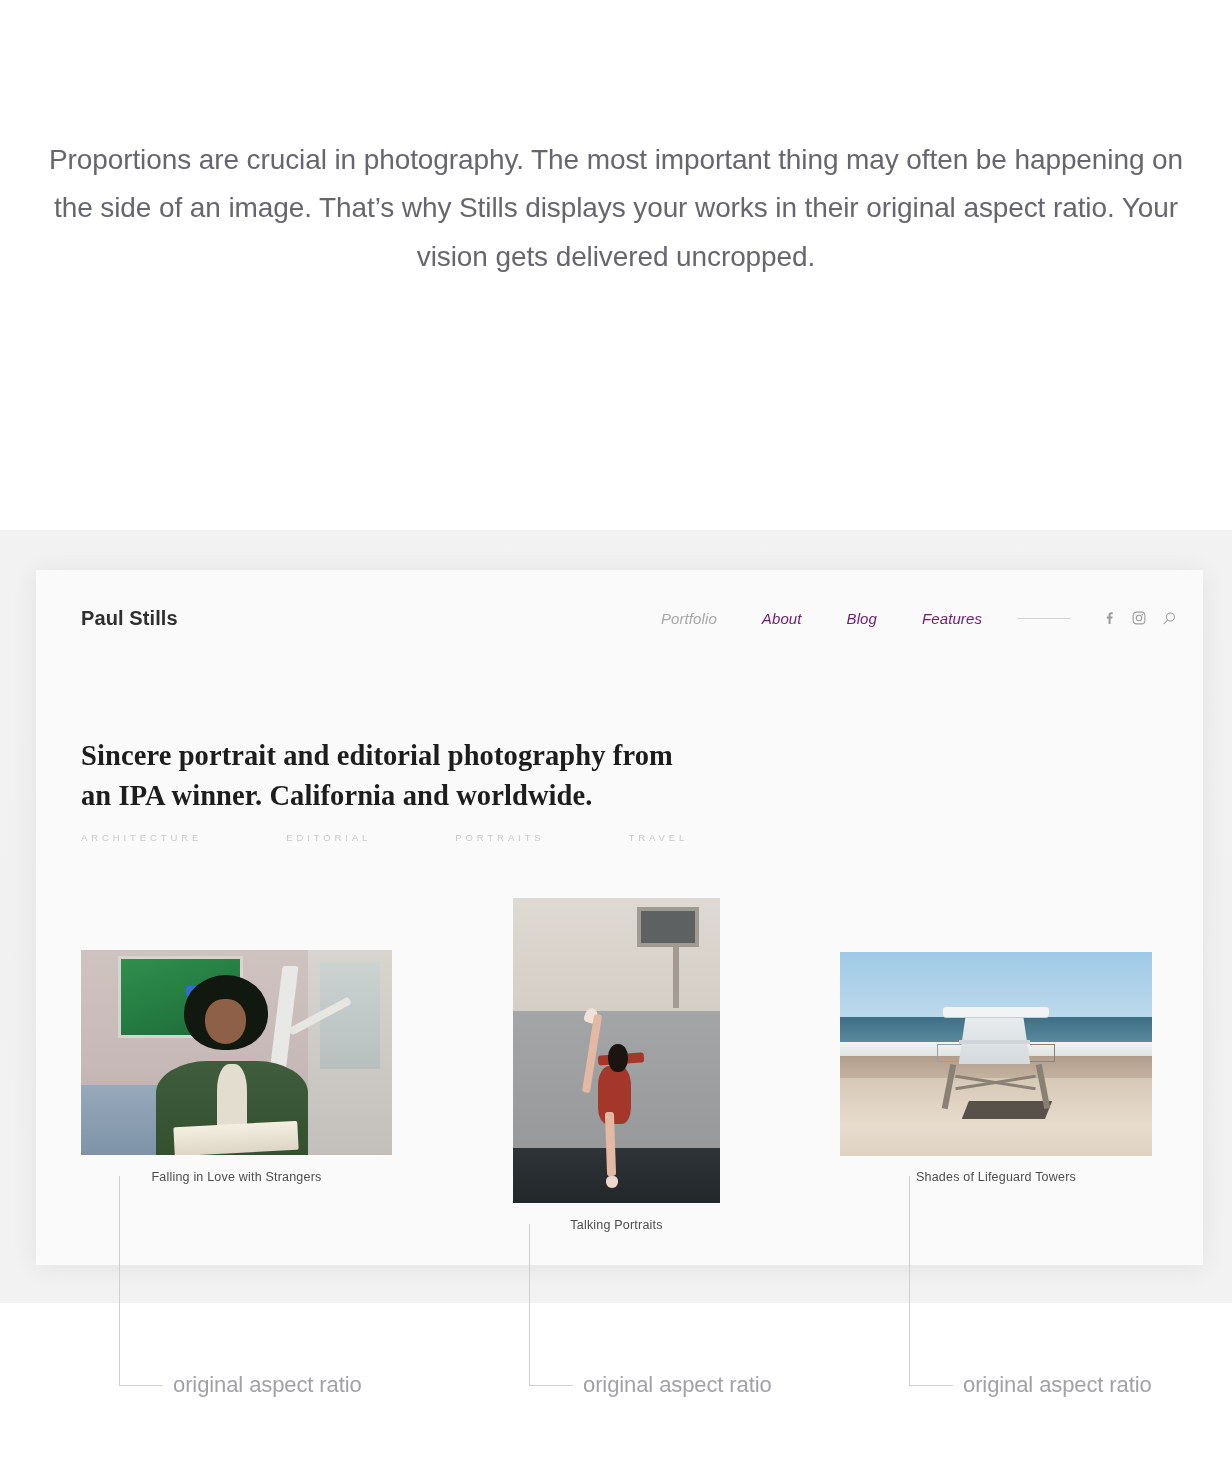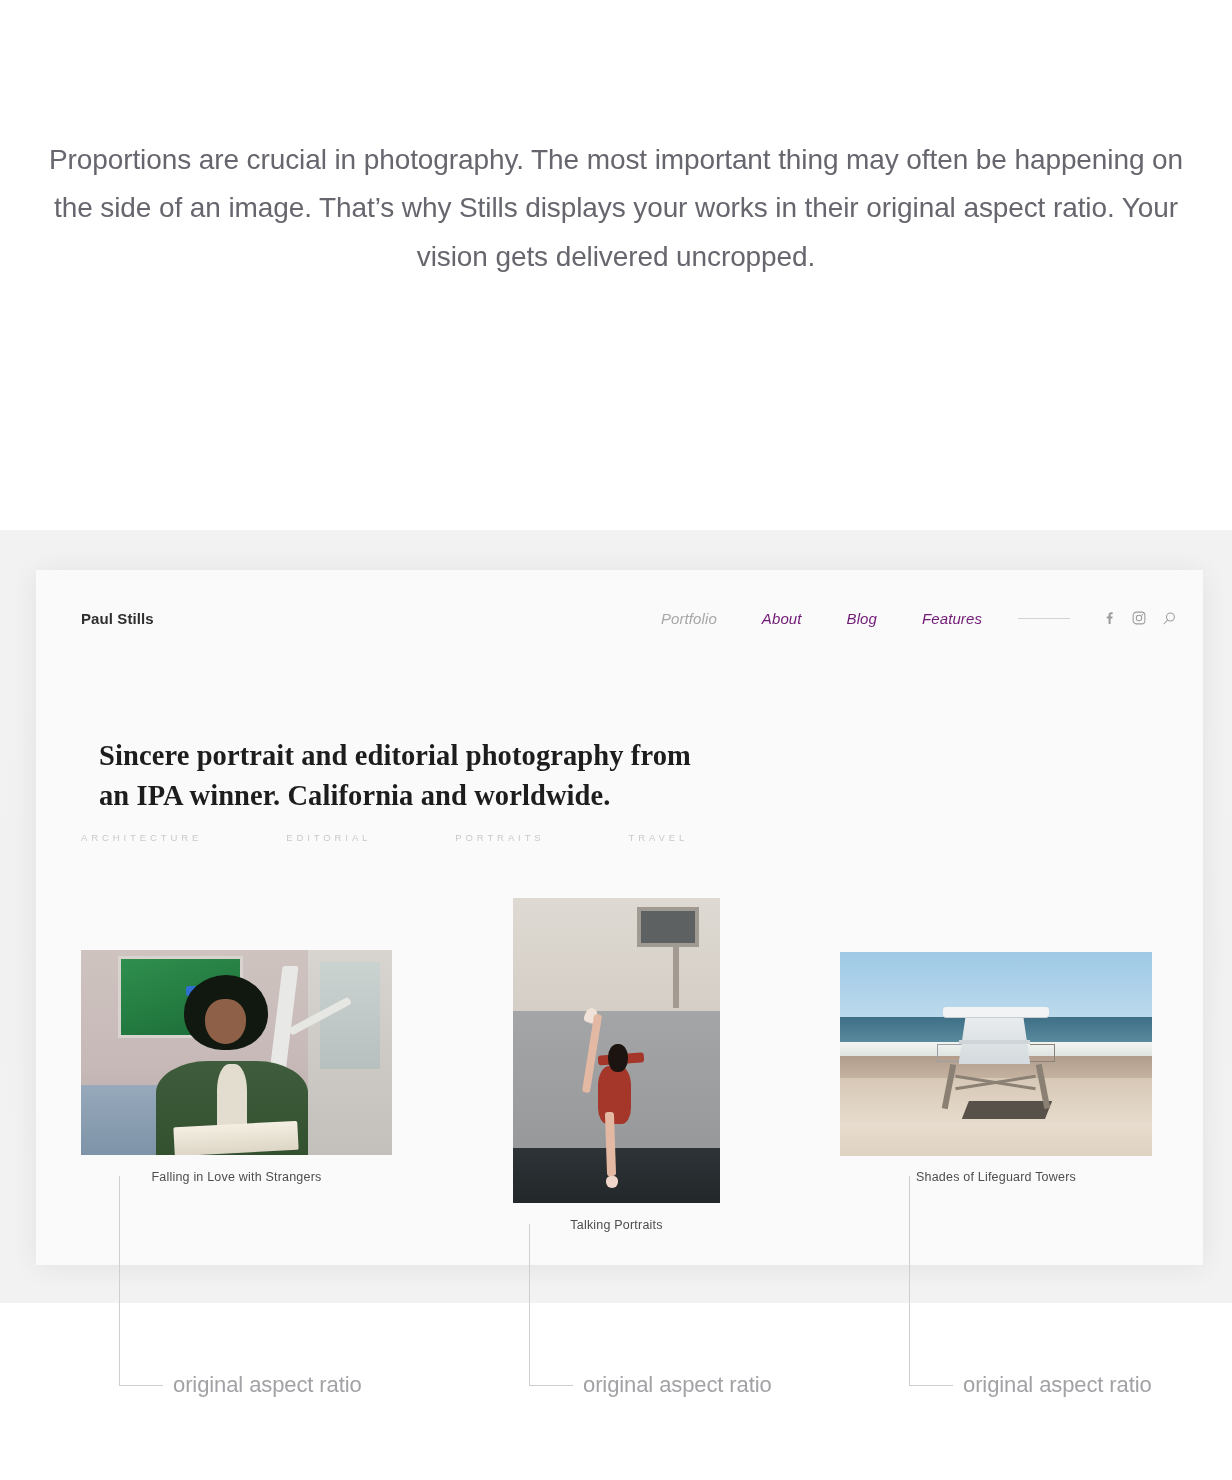--- a/index.html
+++ b/index.html
@@ -74,21 +74,21 @@
     position: absolute;
     left: 0; top: 0;
     width: 100%;
     height: 96px;
     display: flex;
     align-items: center;
   }
   .brand {
     position: absolute;
     left: 45px;
-    font-size: 15px;
+    font-size: 20px;
     font-weight: 700;
     color: #2f2f2f;
     letter-spacing: 0.1px;
   }
   .nav {
     position: absolute;
     right: 26px;
     display: flex;
     align-items: center;
     gap: 0;
@@ -113,21 +113,21 @@
     display: flex;
     align-items: center;
     gap: 16px;
     margin-left: 32px;
   }
   .nav-icons svg { display: block; }
 
   
   .hero-title {
     position: absolute;
-    left: 63px;
+    left: 45px;
     top: 166px;
     width: 660px;
     font-family: "Liberation Serif", serif;
     font-size: 28.5px;
     line-height: 1.39;
     color: #1d1d1d;
     letter-spacing: 0.1px;
   }
   .hero-title .ht-line { display: block; }
 

